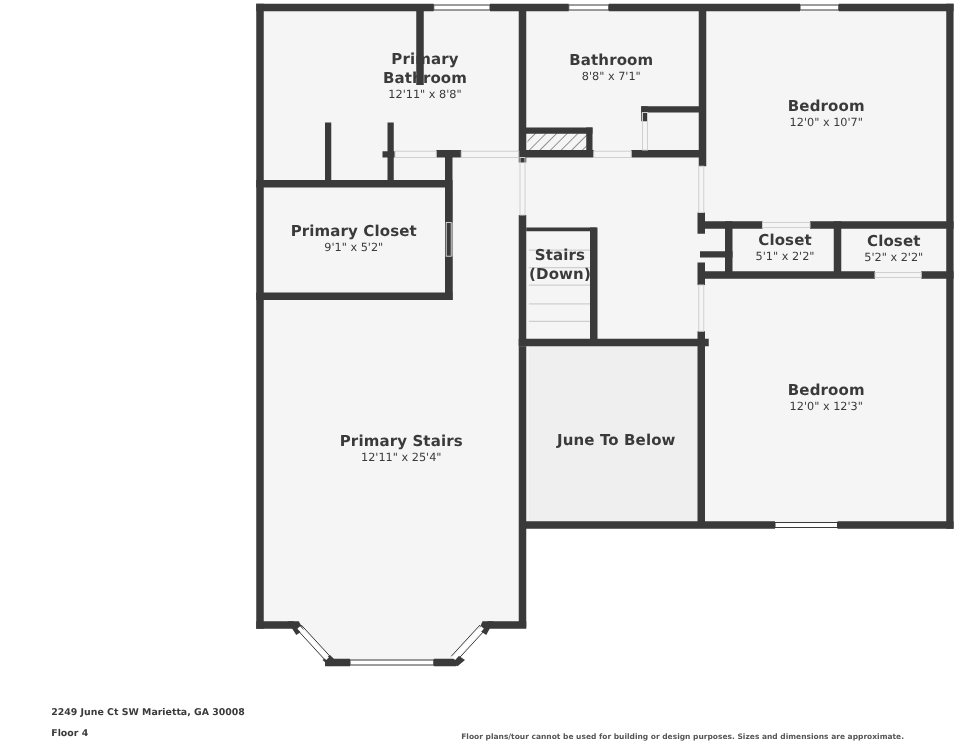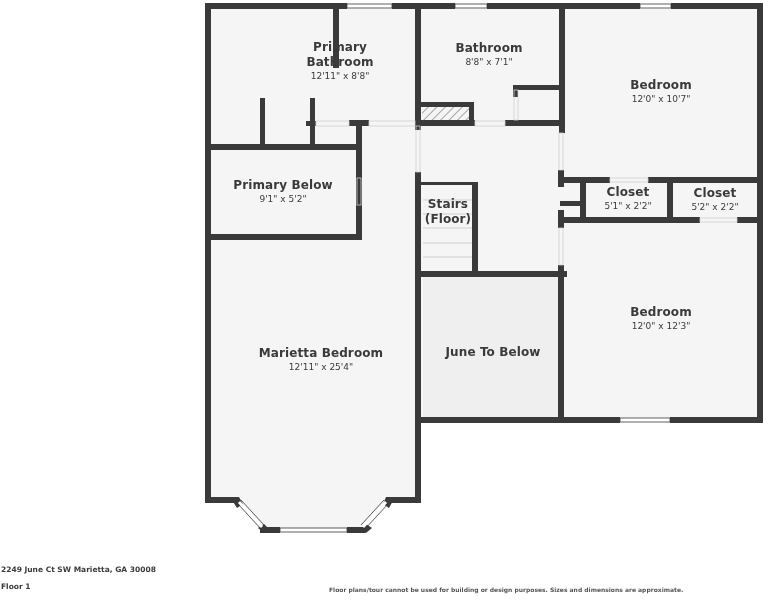--- a/index.html
+++ b/index.html
@@ -1,21 +1,21 @@
 <!DOCTYPE html>
 <html><head>
 <meta charset="utf-8">
 <style>
   html, body { margin: 0; padding: 0; background: #ffffff; }
   body { width: 763px; height: 600px; position: relative; overflow: hidden; font-family: "DejaVu Sans", sans-serif; }
   #plan { position: absolute; left: 0; top: 0; }
   .room-label { position: absolute; text-align: center; color: #3a3a3a; transform: translateX(-50%); white-space: nowrap; }
   .room-name { font-size: 12px; font-weight: bold; line-height: 15px; letter-spacing: 0.1px; }
   .room-dim { font-size: 9px; line-height: 12px; color: #3a3a3a; }
-  .footer { position: absolute; color: #3a3a3a; font-size: 7.5px; font-weight: bold; white-space: nowrap; }
+  .footer { position: absolute; color: #3a3a3a; font-size: 7.5px; font-weight: bold; white-space: nowrap; padding-left: 40px; }
   .disclaimer { font-size: 6px; font-weight: bold; color: #555; }
 </style>
 </head>
 <body>
 
 <svg id="plan" width="763" height="600" viewBox="0 0 763 600">
 
   <g>
     <path d="M210,7 L760,7 L760,420 L420,420 L420,500 L390,500 L365,530 L260,530 L235,500 L210,500 Z" fill="#f5f5f5"></path>
     <rect x="423" y="277" width="138" height="142" fill="#efefef"></rect>
@@ -137,48 +137,48 @@
   <div class="room-name">Bathroom</div>
   <div class="room-dim">8'8" x 7'1"</div>
 </div>
 
 <div class="room-label" style="left:661px; top:78px;">
   <div class="room-name">Bedroom</div>
   <div class="room-dim">12'0" x 10'7"</div>
 </div>
 
 <div class="room-label" style="left:283px; top:178px;">
-  <div class="room-name">Primary Below</div>
+  <div class="room-name">Primary Closet</div>
   <div class="room-dim">9'1" x 5'2"</div>
 </div>
 
 <div class="room-label" style="left:448px; top:197px;">
   <div class="room-name">Stairs</div>
-  <div class="room-name">(Floor)</div>
+  <div class="room-name">(Down)</div>
 </div>
 
 <div class="room-label" style="left:628px; top:185px;">
   <div class="room-name">Closet</div>
   <div class="room-dim">5'1" x 2'2"</div>
 </div>
 
 <div class="room-label" style="left:715px; top:186px;">
   <div class="room-name">Closet</div>
   <div class="room-dim">5'2" x 2'2"</div>
 </div>
 
 <div class="room-label" style="left:321px; top:346px;">
-  <div class="room-name">Marietta Bedroom</div>
+  <div class="room-name">Primary Stairs</div>
   <div class="room-dim">12'11" x 25'4"</div>
 </div>
 
 <div class="room-label" style="left:493px; top:345px;">
   <div class="room-name">June To Below</div>
 </div>
 
 <div class="room-label" style="left:661px; top:305px;">
   <div class="room-name">Bedroom</div>
   <div class="room-dim">12'0" x 12'3"</div>
 </div>
 
 <div class="footer" style="left:1px; top:565px;">2249 June Ct SW Marietta, GA 30008</div>
-<div class="footer" style="left:1px; top:582px;">Floor 1</div>
+<div class="footer" style="left:1px; top:582px;">Floor 4</div>
 <div class="footer disclaimer" style="left:329px; top:586px;">Floor plans/tour cannot be used for building or design purposes. Sizes and dimensions are approximate.</div>
 
 </body></html>

